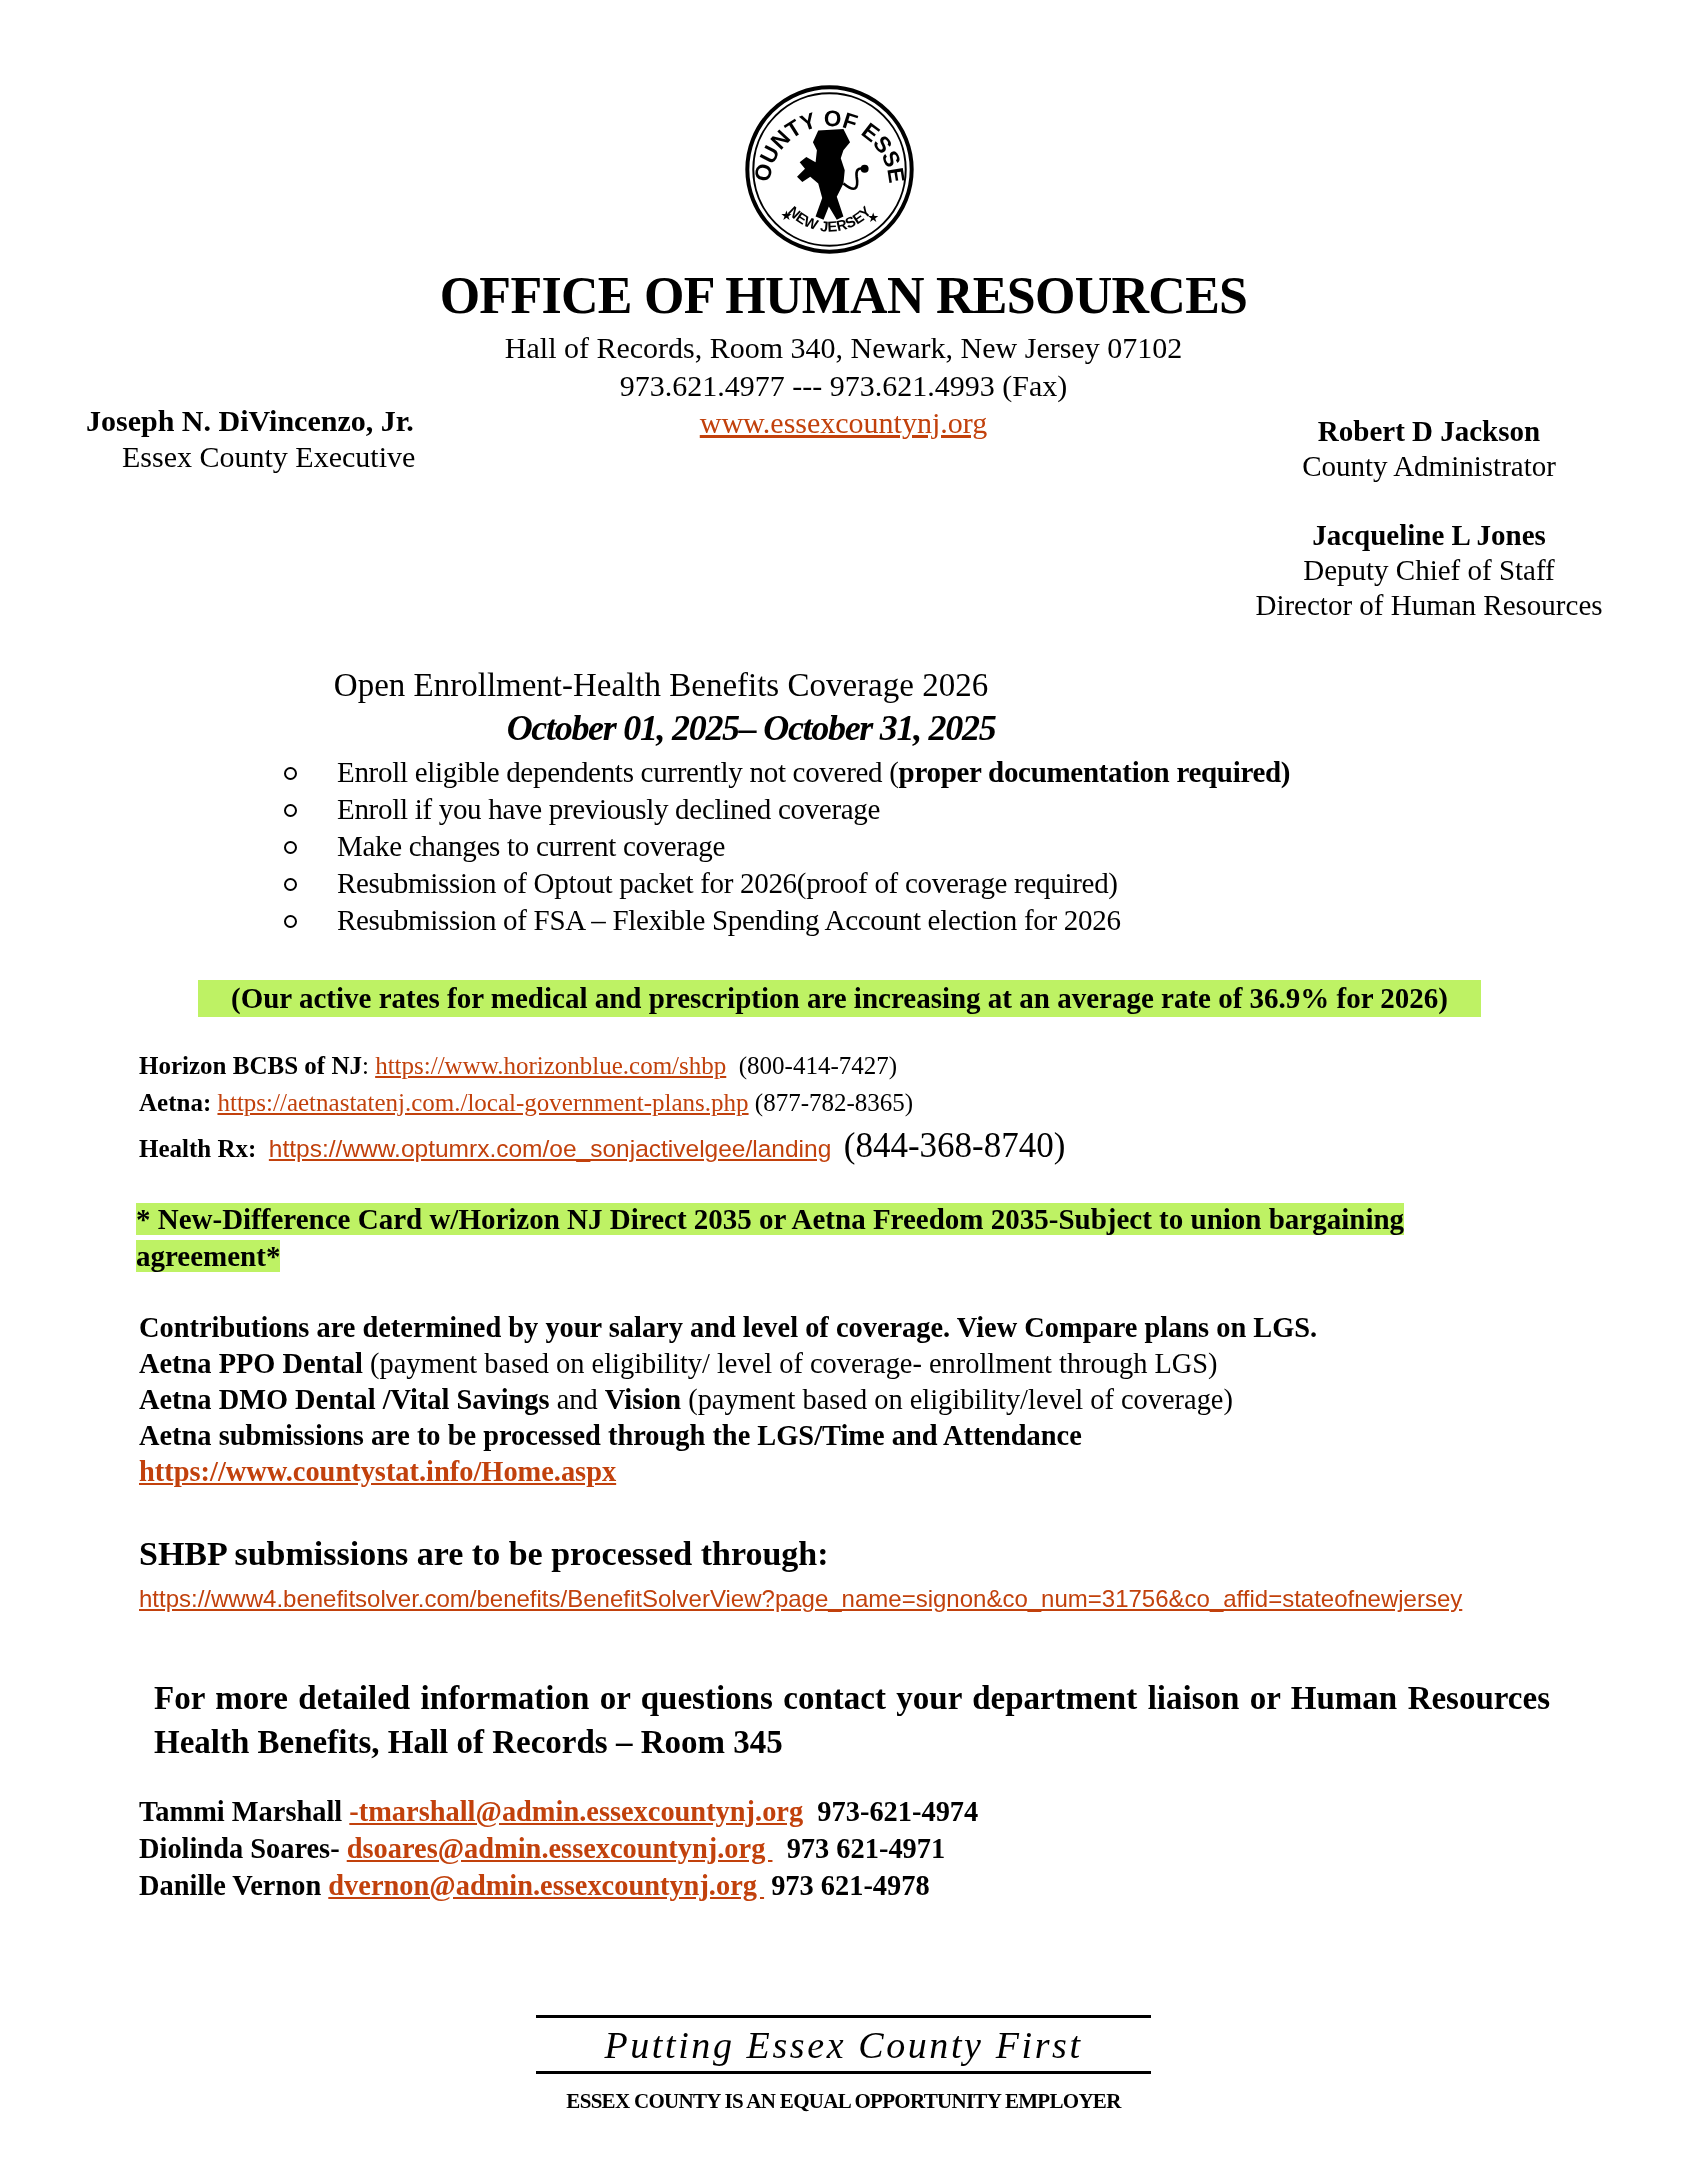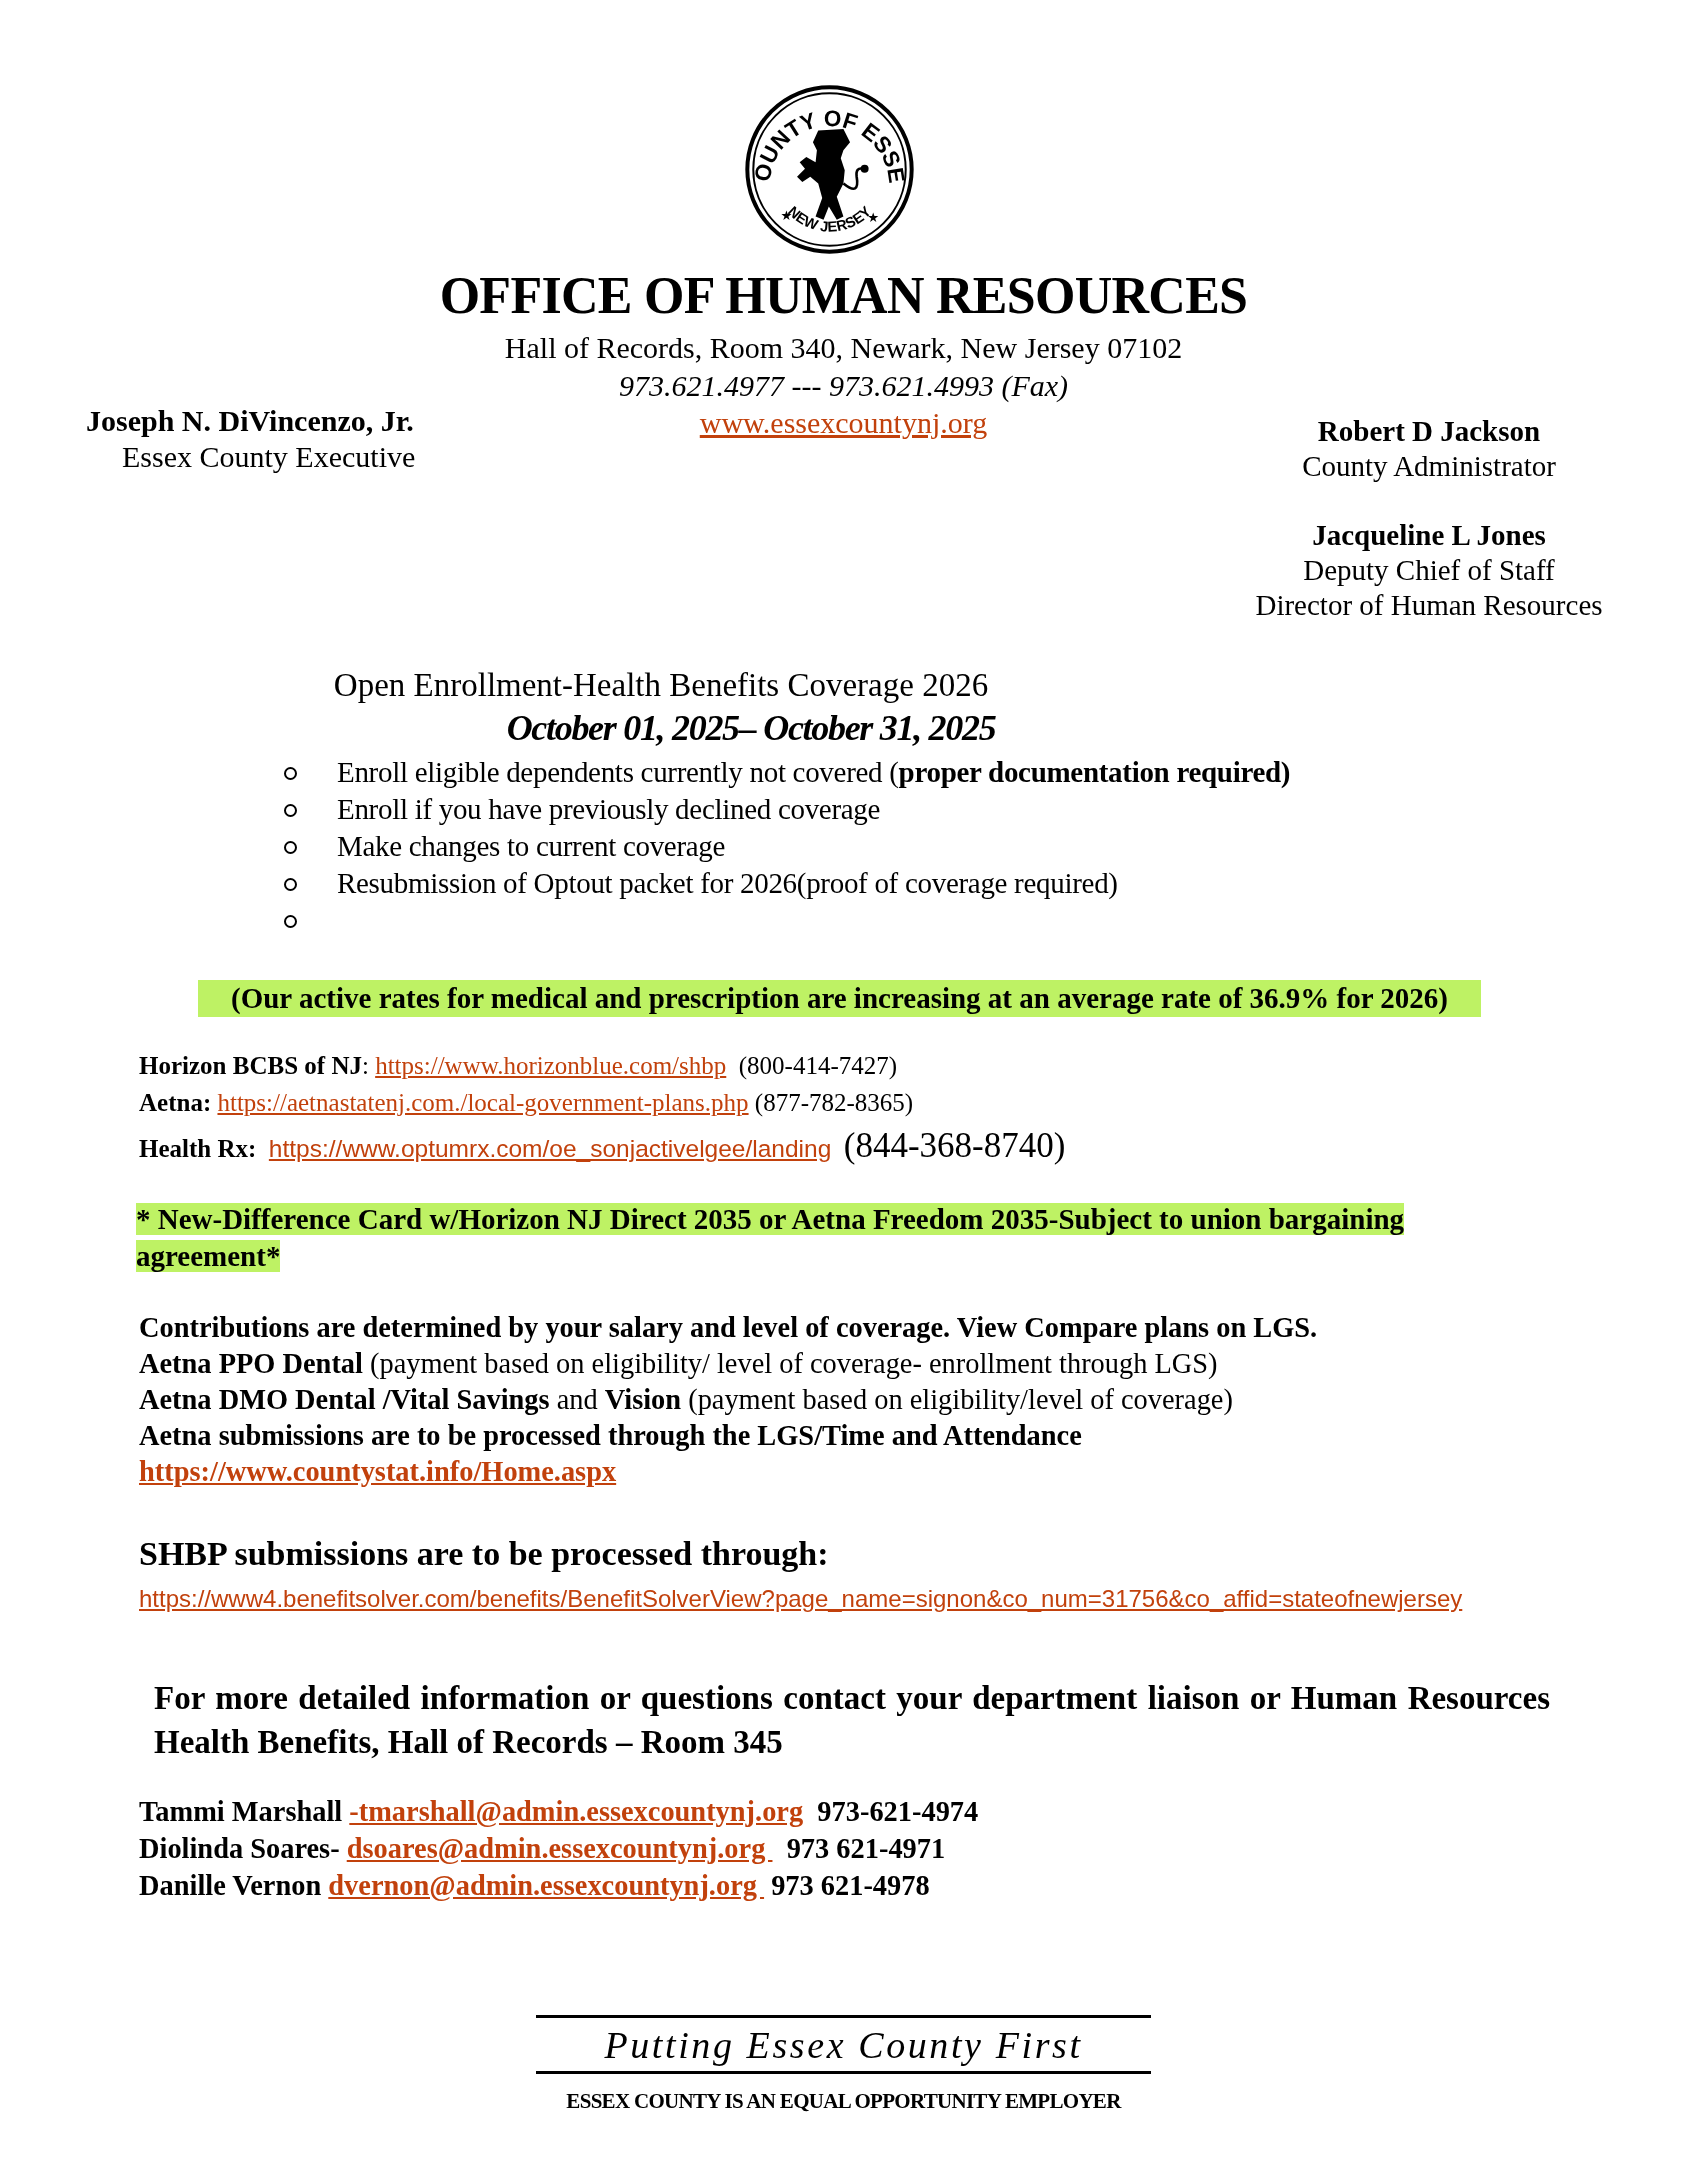--- a/index.html
+++ b/index.html
@@ -8,21 +8,21 @@
   .abs { position:absolute; }
   a, .link { color:#c2410c; text-decoration:underline; }
   .center { text-align:center; }
 
   
   #seal { left:744px; top:84px; width:171px; height:171px; }
 
   #office-title { left:0; width:1687px; top:265px; font-size:53px; font-weight:bold;
                   letter-spacing:-0.7px; transform:scaleX(0.98); }
   #office-address { left:0; width:1687px; top:331px; font-size:30px; }
-  #office-phone { left:0; width:1687px; top:369px; font-size:30px;font-style:italic; }
+  #office-phone { left:0; width:1687px; top:369px; font-size:30px; }
   #office-website { left:0; width:1687px; top:406px; font-size:30px; }
 
   #exec-name { left:86px; top:404px; font-size:30px; font-weight:bold; }
   #exec-title { left:122px; top:440px; font-size:30px; }
 
   .right-block { width:370px; left:1244px; text-align:center; font-size:29px; }
   #admin-name { top:415px; font-weight:bold; }
   #admin-title { top:450px; }
   #hr-name { top:519px; font-weight:bold; }
   #hr-title1 { top:554px; }
@@ -124,20 +124,21 @@
   <div class="bullet">
     <span class="b-icon"></span>
     <span class="b-text">Make changes to current coverage</span>
   </div>
   <div class="bullet">
     <span class="b-icon"></span>
     <span class="b-text">Resubmission of Optout packet for 2026(proof of coverage required)</span>
   </div>
   <div class="bullet">
     <span class="b-icon"></span>
+    <span class="b-text">Resubmission of FSA – Flexible Spending Account election for 2026</span>
   </div>
 </div>
 
 <div id="rate-notice" class="abs hl">(Our active rates for medical and prescription are increasing at an average rate of 36.9% for 2026)</div>
 
 <div id="links" class="abs">
   <div class="link-row">
     <span class="lbl">Horizon </span><span class="lbl">BCBS of NJ</span><span>:</span>
     <a class="link">https://www.horizonblue.com/shbp</a>&nbsp;
     <span>(800-414-7427)</span>

